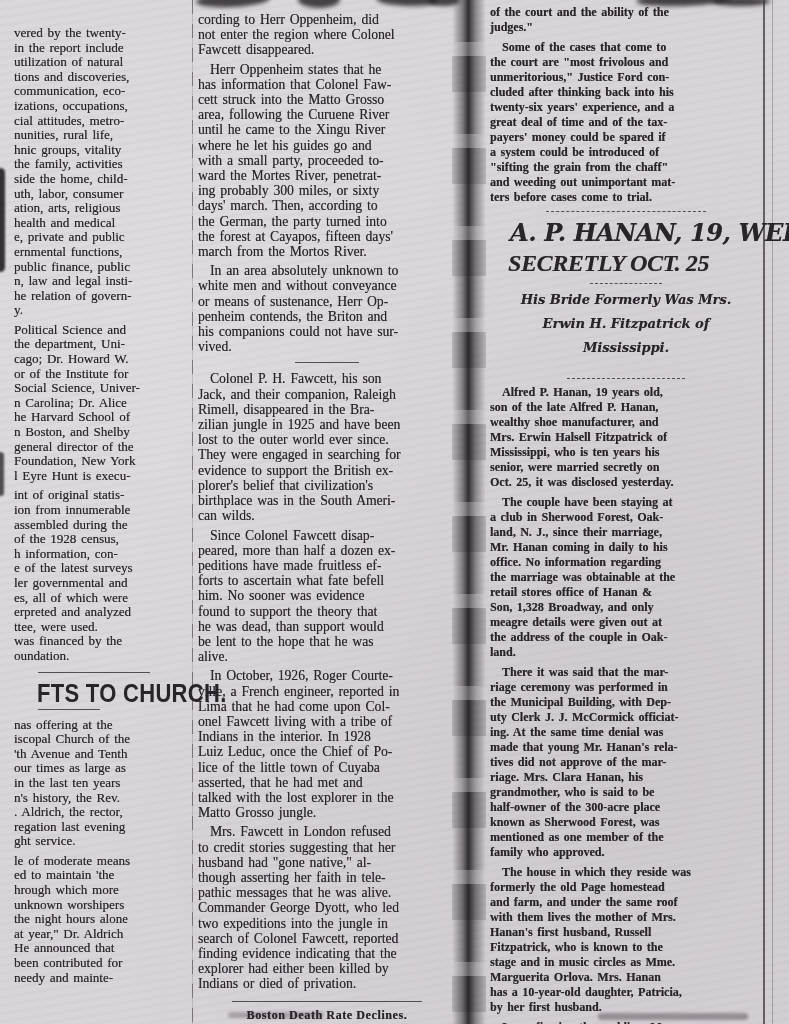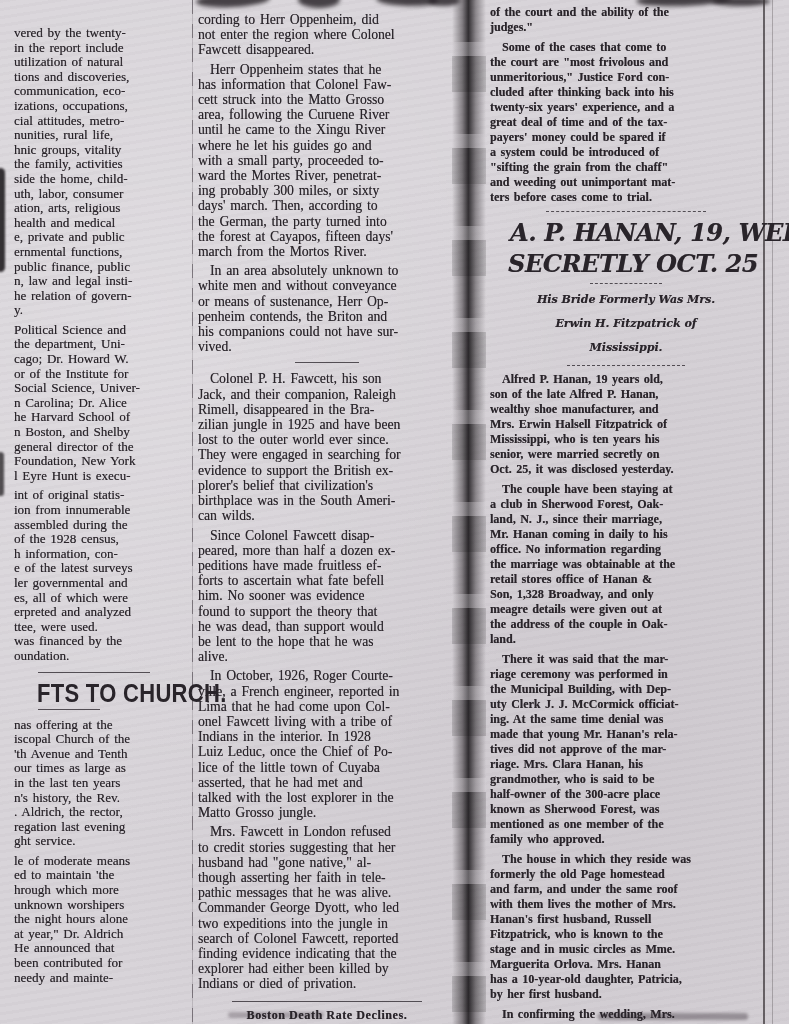--- a/index.html
+++ b/index.html
@@ -50,25 +50,25 @@
     white-space:pre-line;text-align:center;margin:2px 0 7px;
     text-shadow:0.2px 0.2px 0.6px rgba(41,36,42,.6);
   }
   .hanan-headline{
     font-family:"DejaVu Serif", serif;font-style:italic;font-weight:700;
     font-size:24px;line-height:31px;letter-spacing:-0.4px;
     text-shadow:0.3px 0.3px 0.5px rgba(41,36,42,.5);
     margin-left:18px;
   }
   .hanan-line1{text-align:left;padding-left:2px;white-space:nowrap;}
-  .hanan-line2{text-align:left;padding-right:12px;white-space:nowrap;}
+  .hanan-line2{text-align:left;padding-right:12px;white-space:nowrap;font-family:Liberation Serif, serif;}
   .deck{
     font-family:"DejaVu Serif", serif;font-style:italic;font-weight:700;
-    font-size:11px;line-height:24px;text-align:center;
-    white-space:pre-line;margin:4px 0 5px;
+    font-size:13px;line-height:24px;text-align:center;
+    white-space:pre-line;margin:4px 0 18px;
     text-shadow:0.2px 0.2px 0.5px rgba(41,36,42,.5);
   }
   .boston-subhead{
     font-weight:700;font-size:12px;letter-spacing:.6px;
     text-align:center;margin:2px 0 4px;
     text-shadow:0.2px 0.2px 0.6px rgba(41,36,42,.6);
   }
 
   .vrule{position:absolute;top:0;height:100%;}
   .vrule-1{left:192px;width:1px;background:repeating-linear-gradient(180deg, rgba(60,52,60,.6) 0 14px, rgba(60,52,60,.18) 14px 24px);}

